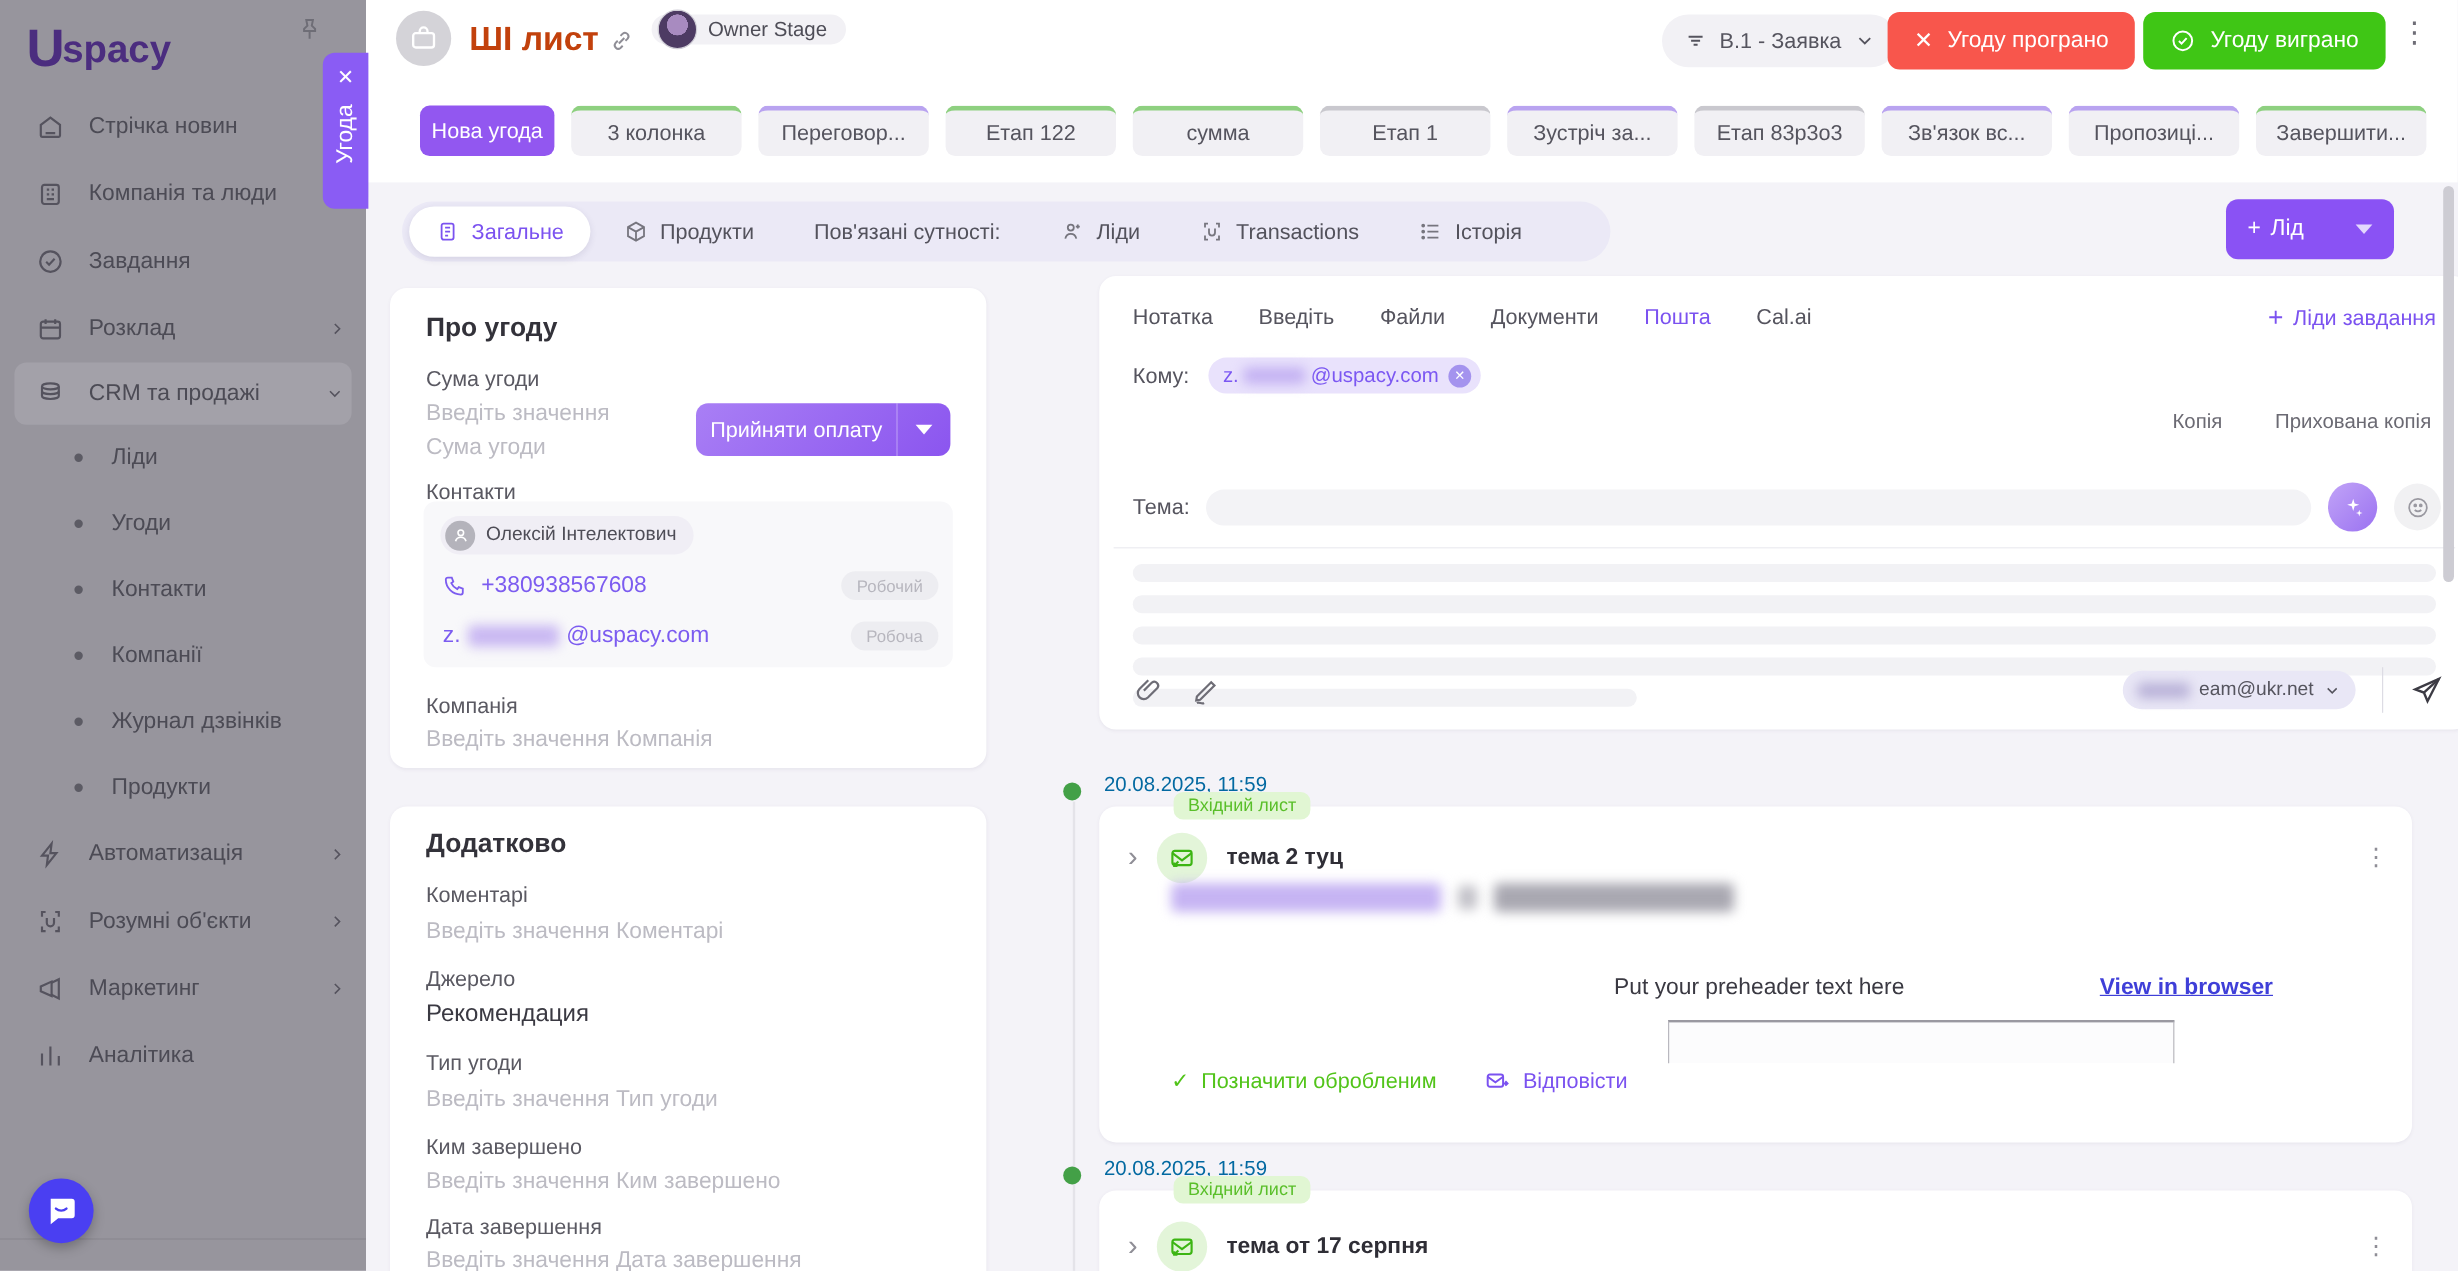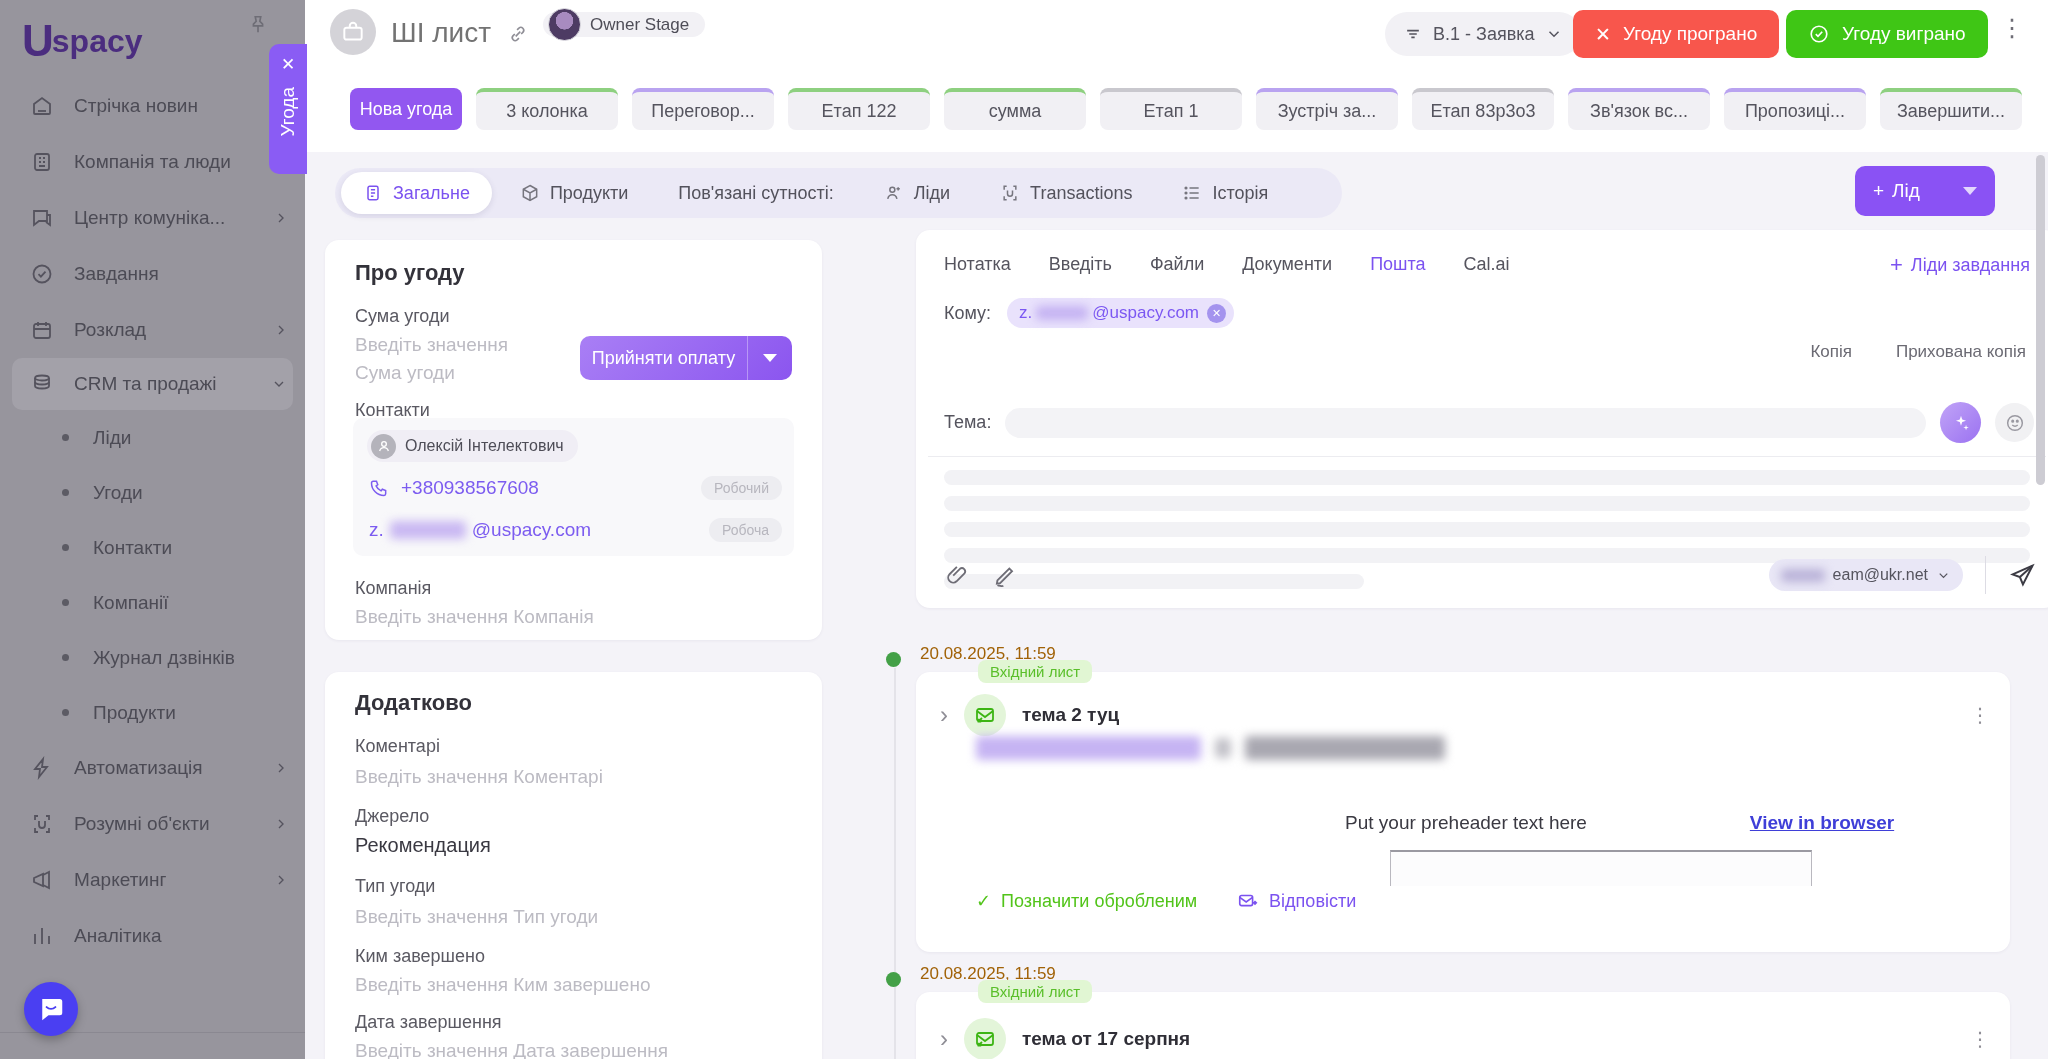--- a/index.html
+++ b/index.html
@@ -20,21 +20,21 @@
   .sub-item{height:55px;display:flex;align-items:center;padding-left:62px;color:#4c4b55;font-size:19px;}
   .sub-item .bullet{width:7px;height:7px;border-radius:50%;background:#5c5b64;margin-right:24px;}
   .side-divider{position:absolute;left:0;bottom:26px;width:305px;border-top:1px solid #8a8891;}
   .chat-fab{position:absolute;left:24px;top:982px;width:54px;height:54px;border-radius:50%;background:#4a3ff2;
     display:flex;align-items:center;justify-content:center;box-shadow:0 4px 10px rgba(0,0,0,.25);}
 
   
   .topbar{position:absolute;left:305px;top:0;width:1743px;height:152px;background:#ffffff;}
   .deal-avatar{position:absolute;left:25px;top:9px;width:46px;height:46px;border-radius:50%;background:#d4d3d8;
     display:flex;align-items:center;justify-content:center;color:#fff;}
-  .deal-title{position:absolute;left:86px;top:17px;font-size:28px;font-weight:400;color:#737373;}
+  .deal-title{position:absolute;left:86px;top:17px;font-size:28px;font-weight:700;color:#c2410c;}
   .link-ic{position:absolute;left:202px;top:23px;color:#8f8e96;}
   .owner-pill{position:absolute;left:238px;top:12px;height:25px;border-radius:20px;background:#f2f1f5;
     display:flex;align-items:center;padding:0 16px 0 5px;}
   .owner-ava{width:31px;height:31px;border-radius:50%;background:radial-gradient(circle at 50% 38%,#a88bc0 0 35%,#4d3b63 36% 100%);
     margin-right:9px;border:1px solid #cfcdd6;}
   .owner-name{font-size:17px;color:#4e4d57;}
   .funnel-pill{position:absolute;left:1080px;top:12px;height:44px;border-radius:22px;background:#f2f1f5;
     display:flex;align-items:center;gap:10px;padding:0 18px;color:#55545e;font-size:18px;}
   .btn-lost{position:absolute;left:1268px;top:10px;height:48px;border-radius:10px;background:#f8564c;color:#fff;
     display:flex;align-items:center;gap:12px;padding:0 22px;font-size:19px;}
@@ -105,21 +105,21 @@
   .bodylines{position:absolute;left:28px;right:28px;top:240px;}
   .bline{height:15px;border-radius:8px;background:#f2f2f5;margin-bottom:11px;}
   .ctoolbar{position:absolute;left:28px;right:22px;bottom:14px;display:flex;align-items:center;gap:22px;color:#6e6d76;}
   .sender-pill{margin-left:auto;height:32px;border-radius:16px;background:#e9e7f6;display:flex;align-items:center;gap:8px;
     padding:0 12px;font-size:16px;color:#55545e;}
   .vline{width:1px;height:38px;background:#dddce4;}
 
   
   .tl-line{position:absolute;left:894px;top:668px;width:2px;height:391px;background:#e4e3e9;}
   .tl-dot{position:absolute;left:886px;width:15px;height:15px;border-radius:50%;background:#43a047;}
-  .tl-date{position:absolute;left:920px;font-size:17px;color:#a16207;}
+  .tl-date{position:absolute;left:920px;font-size:17px;color:#0369a1;}
   .mailcard1{left:916px;top:672px;width:1094px;height:280px;}
   .mailcard2{left:916px;top:992px;width:1094px;height:90px;}
   .mail-badge{position:absolute;left:62px;top:-12px;background:#e1f6d3;color:#5abf2a;font-size:15px;border-radius:8px;padding:3px 12px;}
   .mail-head{position:absolute;left:24px;right:20px;display:flex;align-items:center;gap:16px;}
   .mail-chev{color:#8f8e96;}
   .env-circ{width:42px;height:42px;border-radius:50%;background:#e3f5d9;color:#3db514;display:flex;align-items:center;justify-content:center;}
   .mail-subj{font-size:19px;font-weight:bold;color:#2f2e36;}
   .mail-dots{margin-left:auto;color:#8f8e96;font-size:20px;line-height:1;}
   .chips-row{position:absolute;left:60px;top:64px;display:flex;align-items:center;gap:14px;}
   .preheader{position:absolute;left:200px;top:140px;width:700px;text-align:center;font-size:19px;color:#3a3942;}
@@ -160,34 +160,20 @@
       <span class="nlabel">Компанія та люди</span>
       <span class="nchev">
           <svg viewBox="0 0 24 24" fill="none" stroke="currentColor" stroke-width="2" width="16" height="16">
             <path d="M9 6l6 6-6 6"></path>
           </svg>
         </span>
     </div>
     <div class="nav-item">
       <span class="nicon">
           <svg viewBox="0 0 24 24" fill="none" stroke="currentColor" stroke-width="1.8" width="24" height="24">
-            <path d="M4 5h13v10H9l-5 4z"></path>
-            <path d="M17 9h3v10l-4-3"></path>
-          </svg>
-        </span>
-      <span class="nlabel">Центр комуніка...</span>
-      <span class="nchev">
-          <svg viewBox="0 0 24 24" fill="none" stroke="currentColor" stroke-width="2" width="16" height="16">
-            <path d="M9 6l6 6-6 6"></path>
-          </svg>
-        </span>
-    </div>
-    <div class="nav-item">
-      <span class="nicon">
-          <svg viewBox="0 0 24 24" fill="none" stroke="currentColor" stroke-width="1.8" width="24" height="24">
             <circle cx="12" cy="12" r="8.5"></circle>
             <path d="M8.5 12.2l2.4 2.4 4.6-5"></path>
           </svg>
         </span>
       <span class="nlabel">Завдання</span>
     </div>
     <div class="nav-item">
       <span class="nicon">
           <svg viewBox="0 0 24 24" fill="none" stroke="currentColor" stroke-width="1.8" width="24" height="24">
             <rect x="4" y="6" width="16" height="14" rx="2"></rect>

